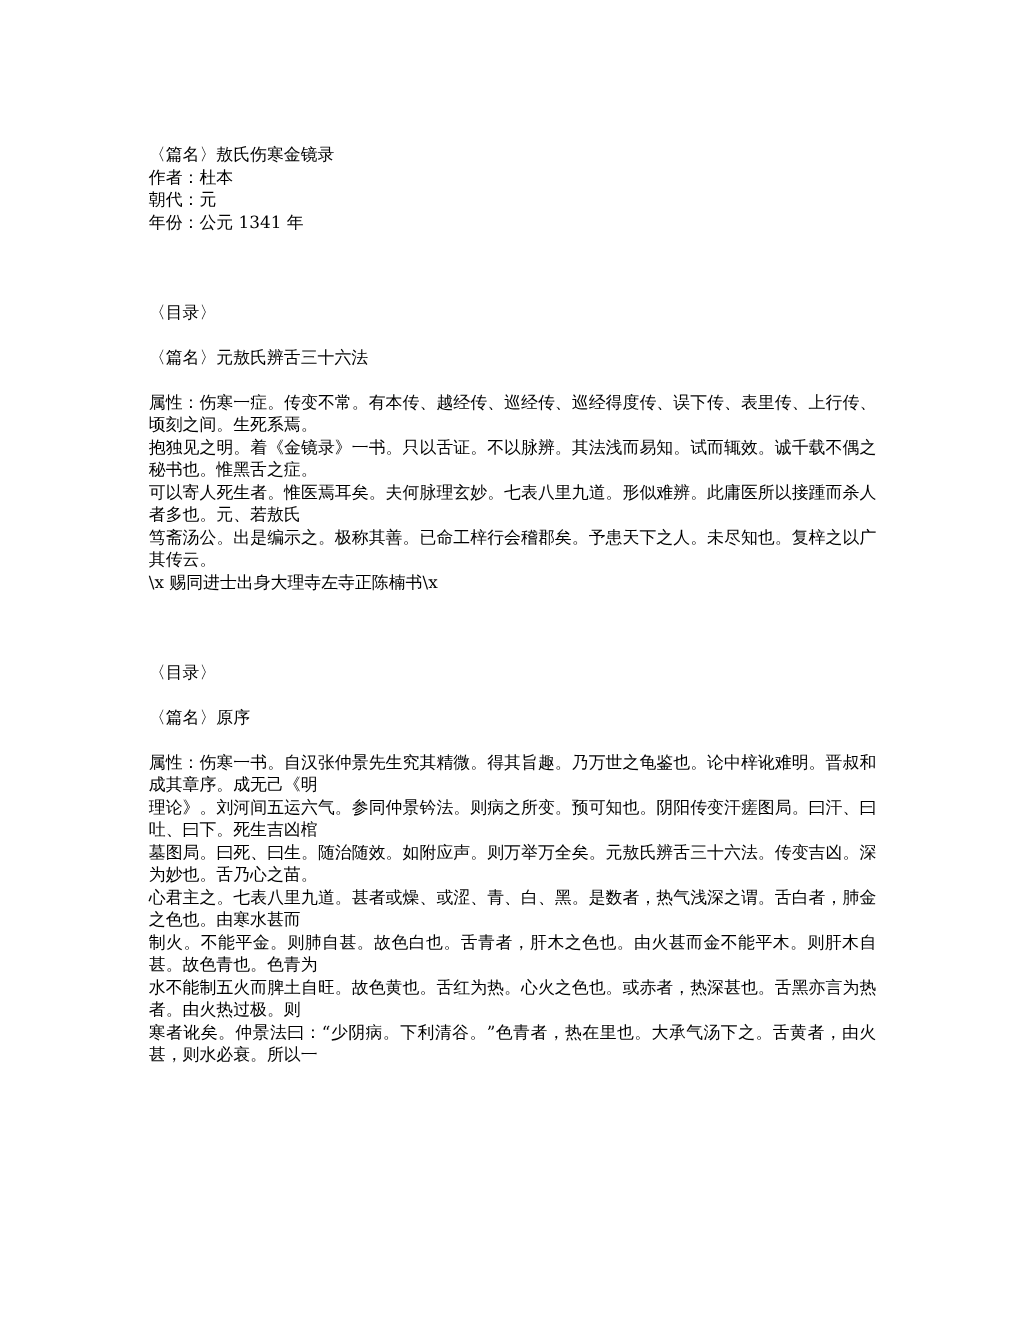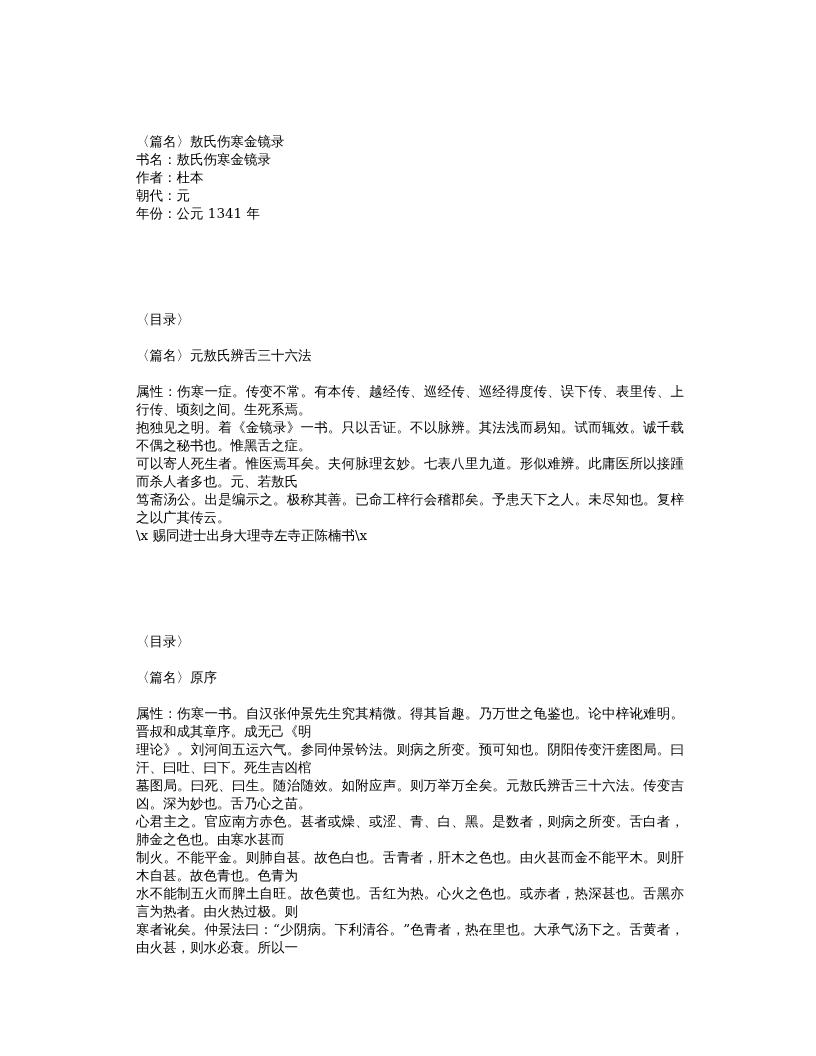--- a/index.html
+++ b/index.html
@@ -1,33 +1,32 @@
 <!DOCTYPE html>
 <html><head>
 <meta charset="utf-8">
 <style>
   html, body { margin: 0; padding: 0; background: #ffffff; }
   body { width: 816px; height: 1056px; position: relative; overflow: hidden;
          font-family: "DejaVu Serif", "Liberation Serif", serif; color: #000; }
   .page { position: absolute; left: 119px; top: 115px; width: 582px;
           font-size: 13.5px; line-height: 18px; }
   .line { display: block; white-space: pre-wrap; word-break: break-all; }
-  .block { margin: 17px; }
+  .block { margin: 0; }
   .gap-lg { height: 54px; }
   .gap-md { height: 18px; }
   .para { display: block; text-align: justify; }
 </style>
 </head>
 <body>
 
 <div class="page">
 
   <div class="block">
     <span class="line">〈篇名〉敖氏伤寒金镜录</span>
-    <span class="line">书名：敖氏伤寒金镜录</span>
     <span class="line">作者：杜本</span>
     <span class="line">朝代：元</span>
     <span class="line">年份：公元 1341 年</span>
   </div>
 
   <div class="gap-lg"></div>
 
   <div class="block">
     <span class="line">〈目录〉</span>
     <div class="gap-md"></div>
@@ -43,19 +42,19 @@
   <div class="gap-lg"></div>
 
   <div class="block">
     <span class="line">〈目录〉</span>
     <div class="gap-md"></div>
     <span class="line">〈篇名〉原序</span>
     <div class="gap-md"></div>
     <span class="para">属性：伤寒一书。自汉张仲景先生究其精微。得其旨趣。乃万世之龟鉴也。论中梓讹难明。晋叔和成其章序。成无己《明</span>
     <span class="para">理论》。刘河间五运六气。参同仲景钤法。则病之所变。预可知也。阴阳传变汗瘥图局。曰汗、曰吐、曰下。死生吉凶棺</span>
     <span class="para">墓图局。曰死、曰生。随治随效。如附应声。则万举万全矣。元敖氏辨舌三十六法。传变吉凶。深为妙也。舌乃心之苗。</span>
-    <span class="para">心君主之。官应南方赤色。甚者或燥、或涩、青、白、黑。是数者，则病之所变。舌白者，肺金之色也。由寒水甚而</span>
+    <span class="para">心君主之。七表八里九道。甚者或燥、或涩、青、白、黑。是数者，热气浅深之谓。舌白者，肺金之色也。由寒水甚而</span>
     <span class="para">制火。不能平金。则肺自甚。故色白也。舌青者，肝木之色也。由火甚而金不能平木。则肝木自甚。故色青也。色青为</span>
     <span class="para">水不能制五火而脾土自旺。故色黄也。舌红为热。心火之色也。或赤者，热深甚也。舌黑亦言为热者。由火热过极。则</span>
     <span class="para">寒者讹矣。仲景法曰：“少阴病。下利清谷。”色青者，热在里也。大承气汤下之。舌黄者，由火甚，则水必衰。所以一</span>
   </div>
 
 </div>
 
 </body></html>

